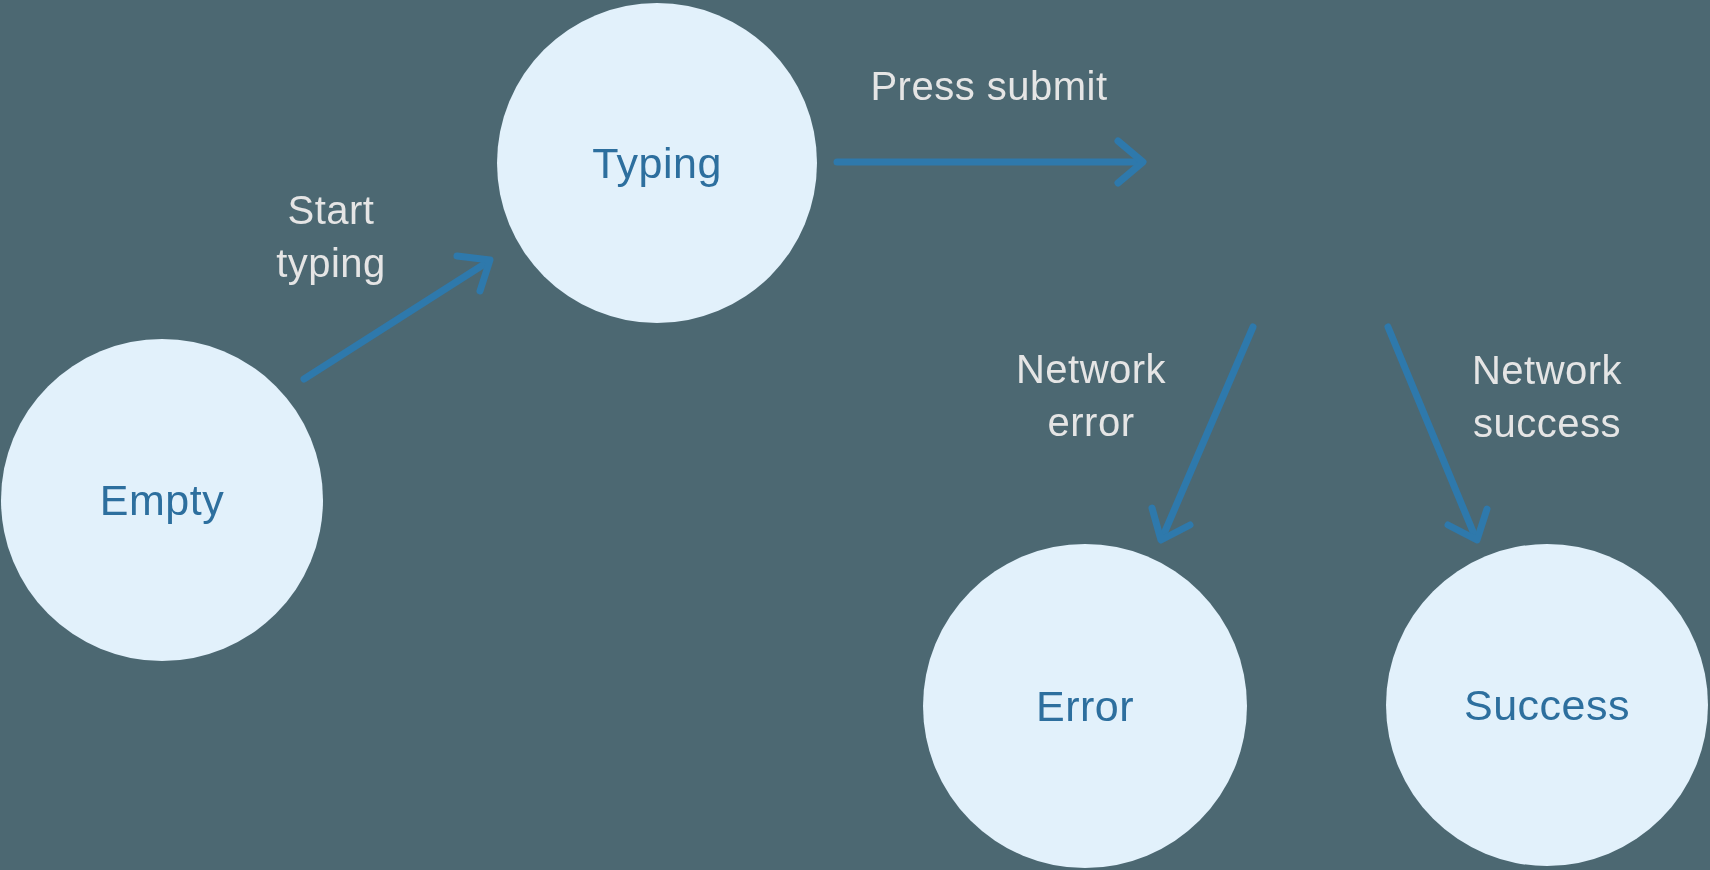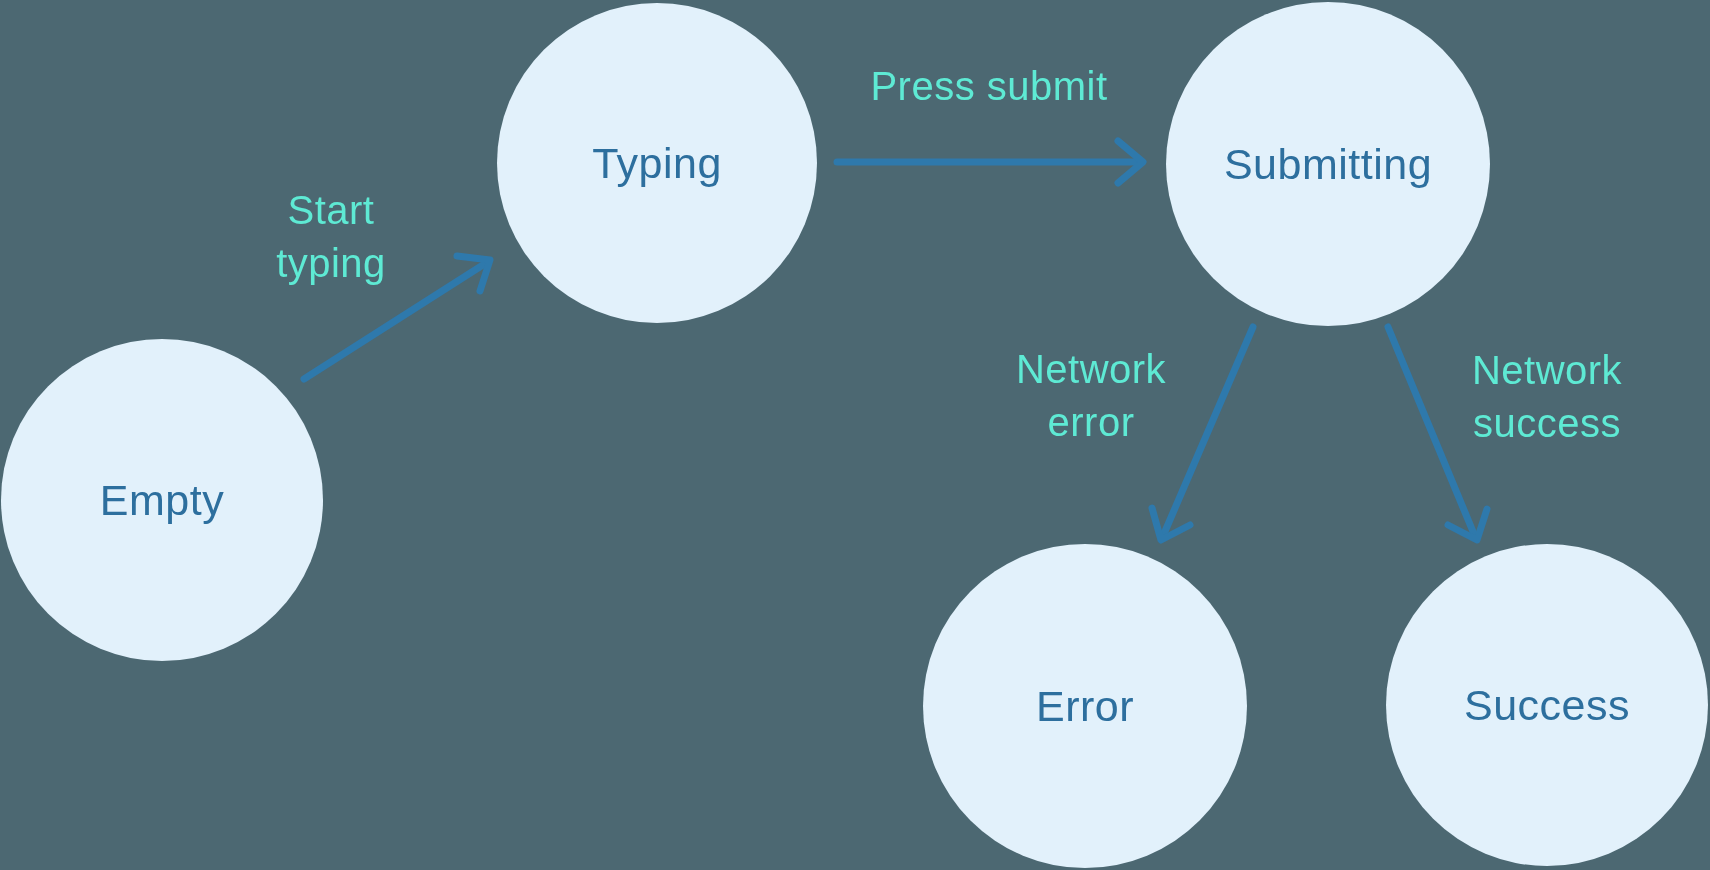--- a/index.html
+++ b/index.html
@@ -32,21 +32,21 @@
   }
   .node-empty      { left: 1px;    top: 339px; width: 322px; height: 322px; text-align: right; }
   .node-typing     { left: 497px;  top: 3px;   width: 320px; height: 320px; }
   .node-submitting { left: 1166px; top: 2px;   width: 324px; height: 324px; }
   .node-error      { left: 923px;  top: 544px; width: 324px; height: 324px; }
   .node-success    { left: 1386px; top: 544px; width: 322px; height: 322px; }
 
   .edge-label {
     position: absolute;
     transform: translate(-50%, -50%);
-    color: #5eead4;
+    color: #e5e5e5;
     font-size: 40px;
     font-weight: 500;
     line-height: 1.32;
     text-align: center;
     white-space: pre-line;
     letter-spacing: 0.5px;
     user-select: none;
   }
   .label-start-typing    { left: 331px;  top: 237px; }
   .label-press-submit    { left: 989px;  top: 86px;  }
@@ -92,23 +92,20 @@
       <polyline points="1487,509 1477,540 1448,525"></polyline>
     </g>
   </svg>
 
   <div class="state-node node-empty">
     <span class="node-label">Empty</span>
   </div>
   <div class="state-node node-typing">
     <span class="node-label">Typing</span>
   </div>
-  <div class="state-node node-submitting">
-    <span class="node-label">Submitting</span>
-  </div>
   <div class="state-node node-error">
     <span class="node-label">Error</span>
   </div>
   <div class="state-node node-success">
     <span class="node-label">Success</span>
   </div>
 
   <div class="edge-label label-start-typing">Start
 typing</div>
   <div class="edge-label label-press-submit">Press submit</div>

